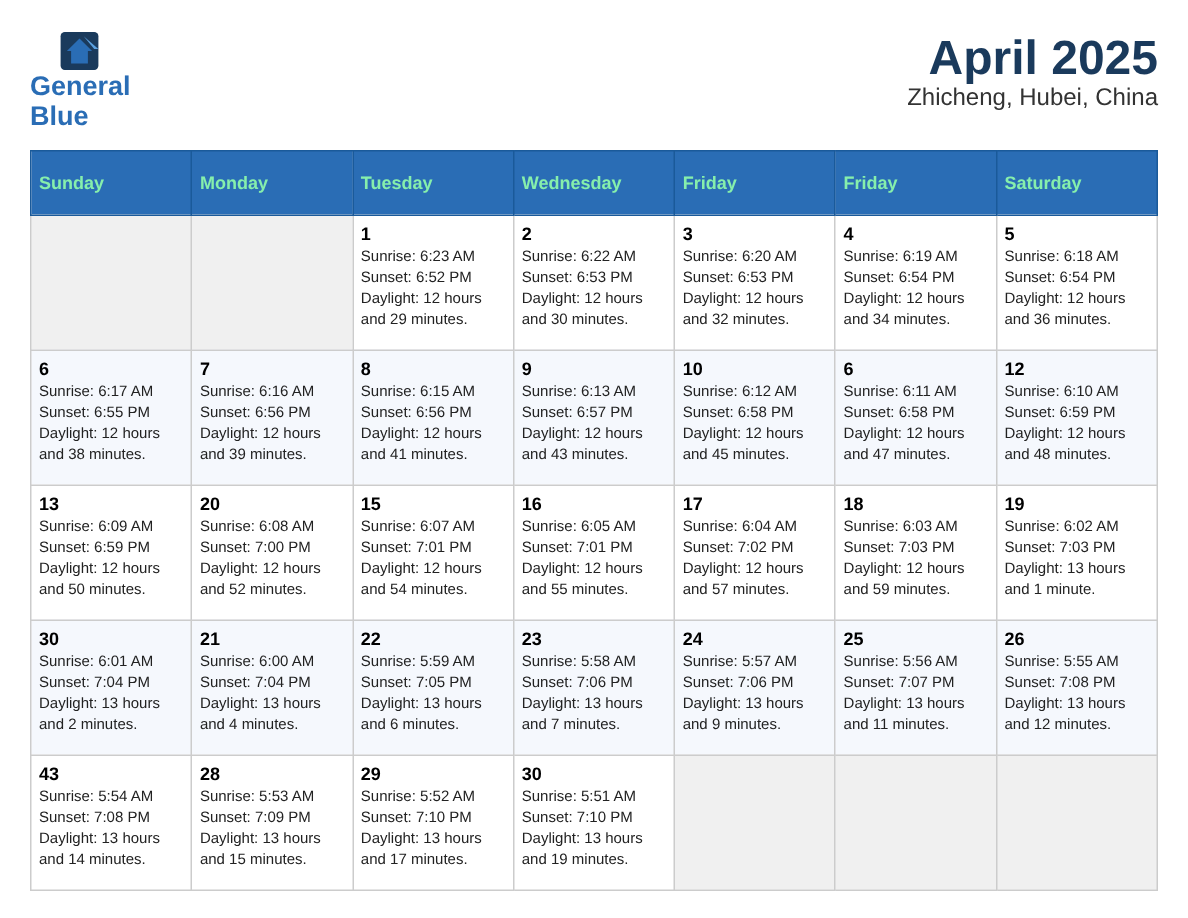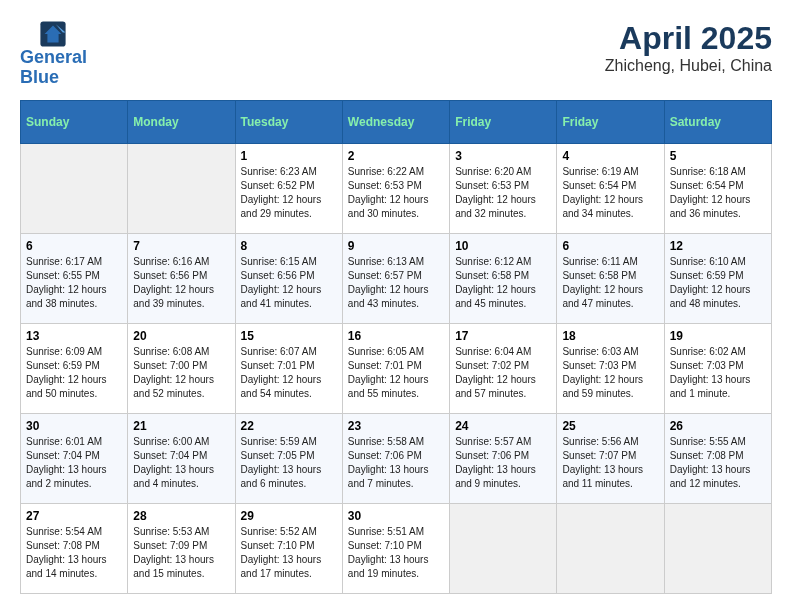--- a/index.html
+++ b/index.html
@@ -237,21 +237,21 @@
           <div class="day-num">25</div>
           <div class="day-detail">Sunrise: 5:56 AM<br>Sunset: 7:07 PM<br>Daylight: 13 hours and 11 minutes.</div>
         </td>
         <td>
           <div class="day-num">26</div>
           <div class="day-detail">Sunrise: 5:55 AM<br>Sunset: 7:08 PM<br>Daylight: 13 hours and 12 minutes.</div>
         </td>
       </tr>
       <tr>
         <td>
-          <div class="day-num">27</div>
+          <div class="day-num">43</div>
           <div class="day-detail">Sunrise: 5:54 AM<br>Sunset: 7:08 PM<br>Daylight: 13 hours and 14 minutes.</div>
         </td>
         <td>
           <div class="day-num">28</div>
           <div class="day-detail">Sunrise: 5:53 AM<br>Sunset: 7:09 PM<br>Daylight: 13 hours and 15 minutes.</div>
         </td>
         <td>
           <div class="day-num">29</div>
           <div class="day-detail">Sunrise: 5:52 AM<br>Sunset: 7:10 PM<br>Daylight: 13 hours and 17 minutes.</div>
         </td>

